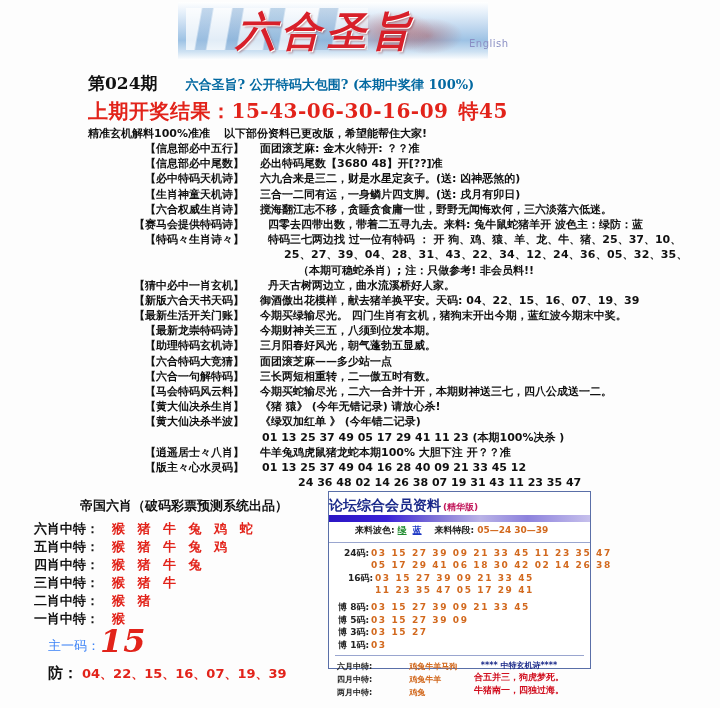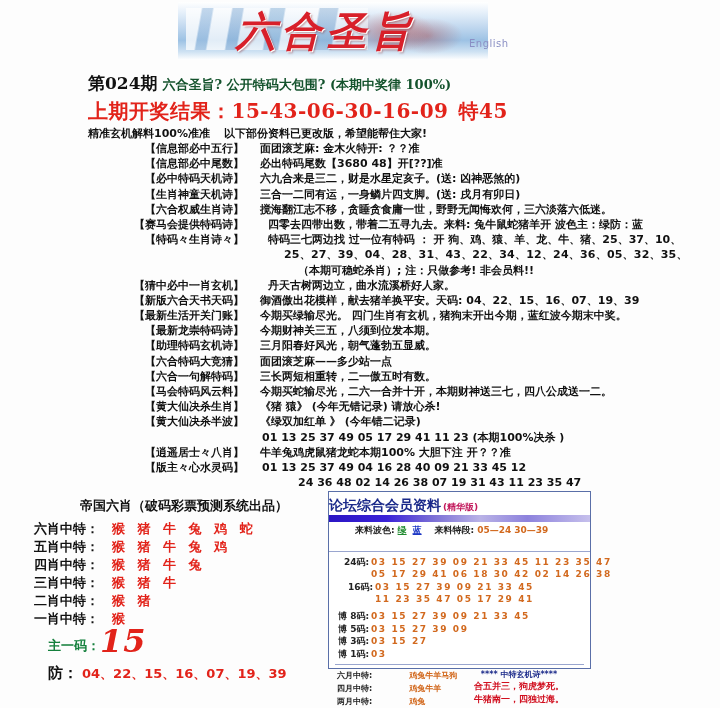--- a/index.html
+++ b/index.html
@@ -79,22 +79,22 @@
     font-family: "DejaVu Serif", "Liberation Serif", serif;
     font-size: 17px;
     font-weight: bold;
     color: #111;
     letter-spacing: 0px;
   }
   .issue-sub {
     font-family: "DejaVu Serif", "Liberation Serif", serif;
     font-size: 13px;
     font-weight: bold;
-    color: #14532d;
-    margin-left: 0;
+    color: #0369a1;
+    margin-left: 23px;
   }
   .result-line {
     position: absolute;
     left: 88px; top: 98px;
     white-space: nowrap;
     font-family: "DejaVu Serif", "Liberation Serif", serif;
     font-size: 20px;
     font-weight: bold;
     color: #e2231a;
     letter-spacing: 0.5px;
@@ -177,22 +177,22 @@
     color: #e2231a;
     letter-spacing: 4px;
   }
   .main-code {
     position: absolute;
     left: 14px; top: 125px;
     white-space: nowrap;
   }
   .main-code .mlabel {
     font-size: 13px;
-    font-weight: bold;
-    color: #15803d;
+    font-weight: normal;
+    color: #3b82f6;
     vertical-align: 2px;
   }
   .main-code .mnum {
     font-family: "DejaVu Serif", "Liberation Serif", serif;
     font-size: 32px;
     font-weight: bold;
     font-style: italic;
     color: #e2231a;
     letter-spacing: 1px;
   }
@@ -240,21 +240,21 @@
     font-size: 9px;
     font-weight: bold;
     color: #c2185b;
     margin-left: 2px;
   }
   .forum-bar {
     height: 7px;
     background: linear-gradient(90deg, #2b16c4 0%, #3a22d8 22%, #7b6fd6 40%, #b9b2e6 58%, #8d82dd 76%, #c6c0ec 100%);
   }
   .forum-sub {
-    height: 30px;
+    height: 21px;
     white-space: nowrap;
     font-size: 9px;
     font-weight: bold;
     color: #333;
     padding: 2px 0 0 26px;
     box-sizing: border-box;
     border-bottom: 1px solid #9aa6cf;
   }
   .forum-sub .k { color: #222; }
   .forum-sub .green { color: #1f8a2e; text-decoration: underline; margin: 0 3px; }

